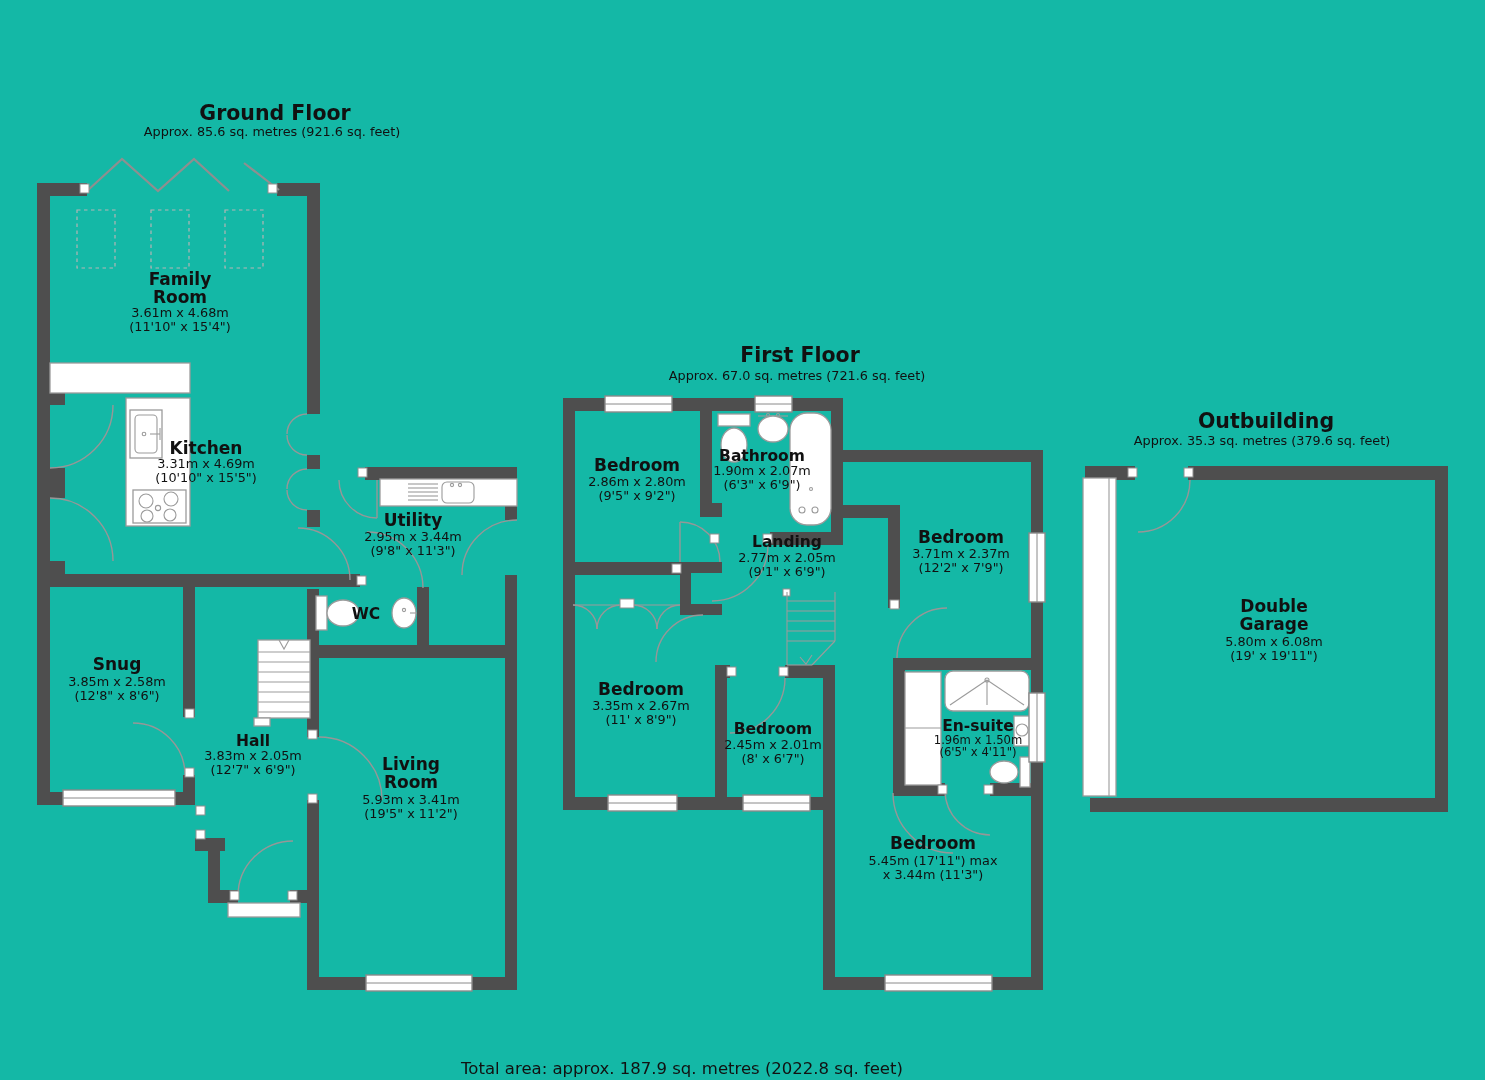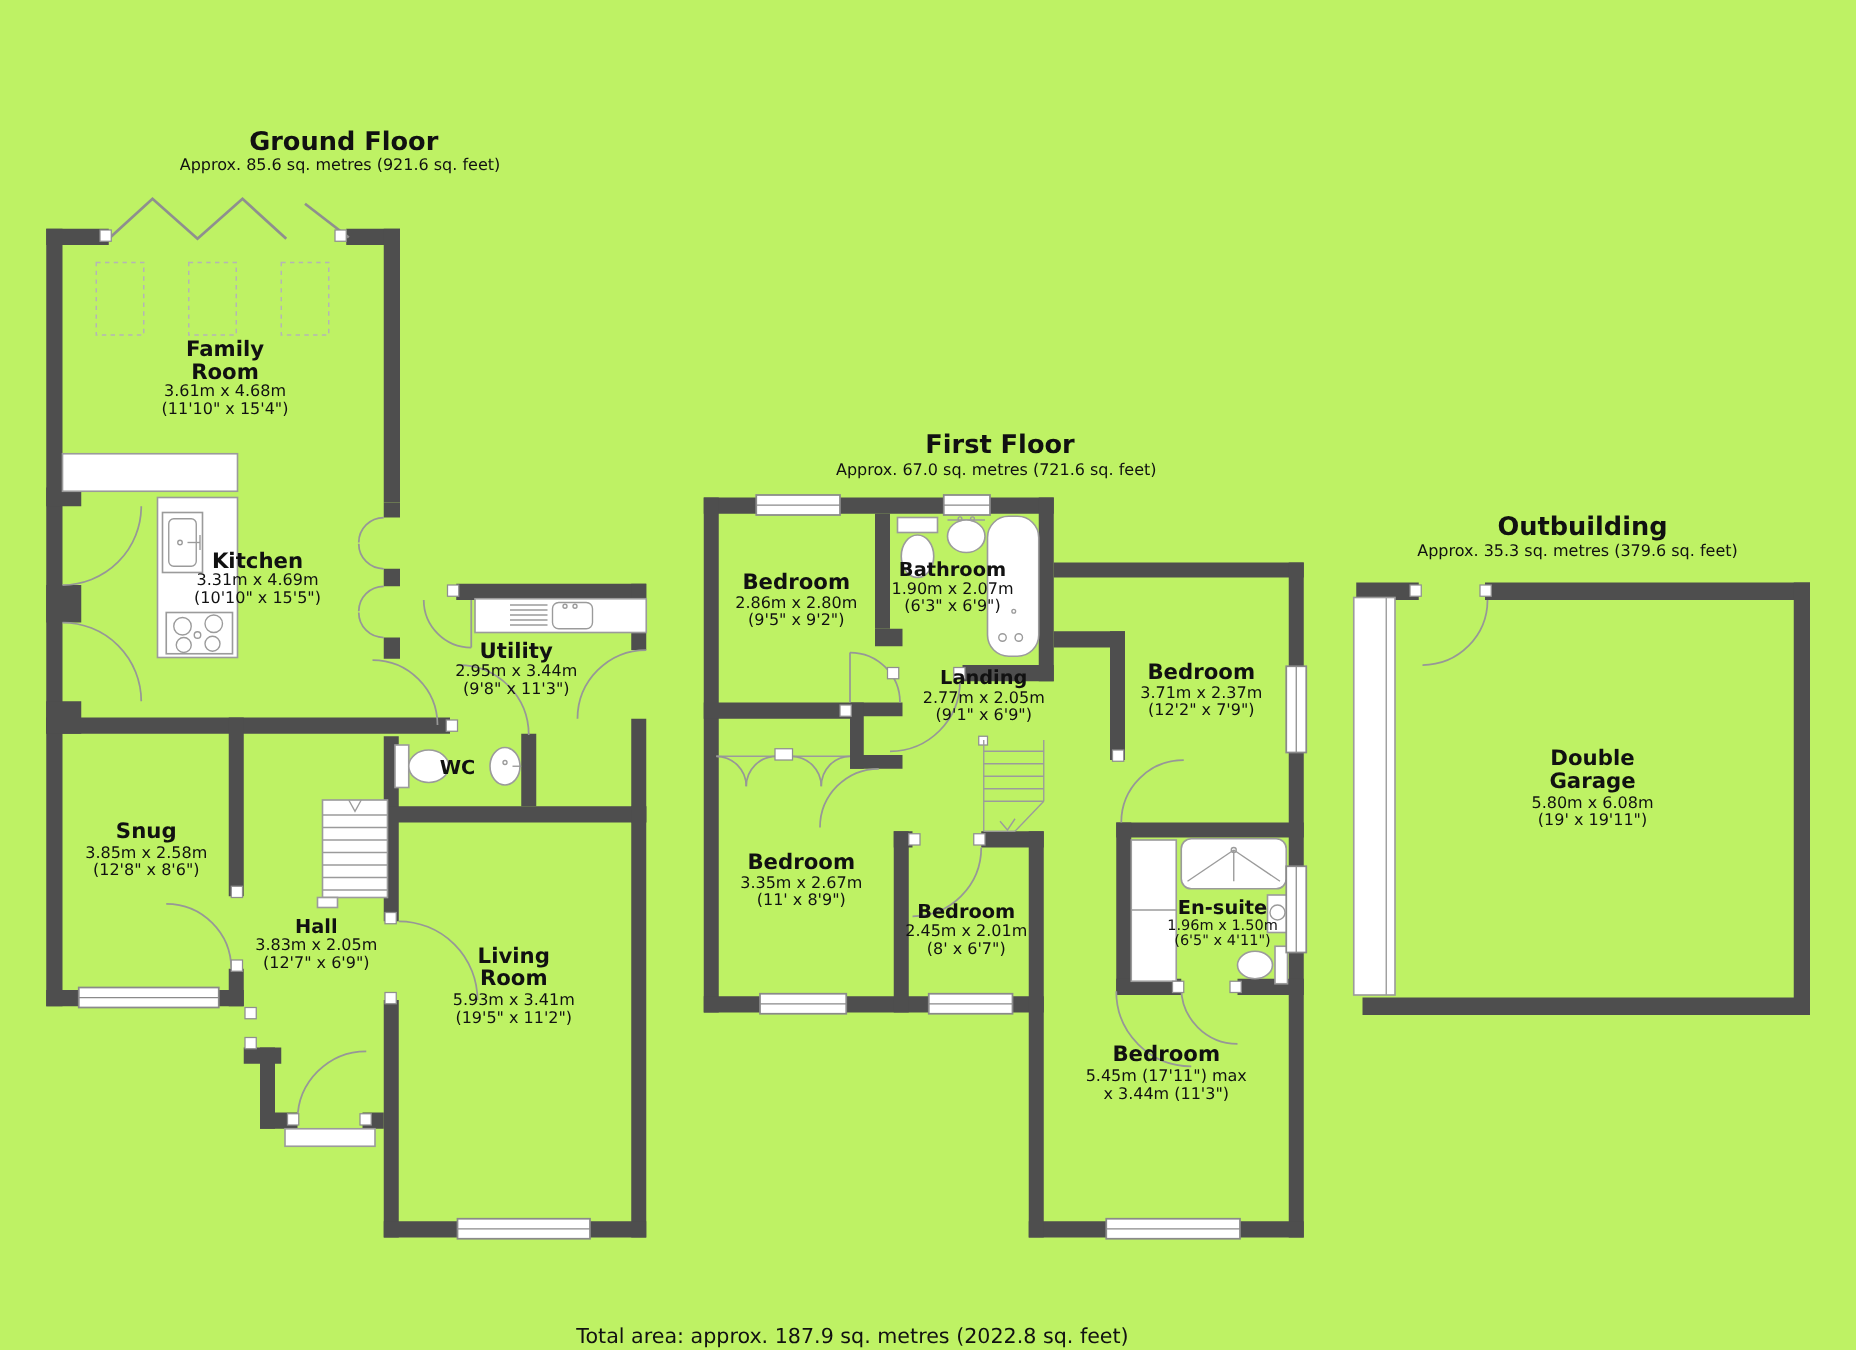--- a/index.html
+++ b/index.html
@@ -1,16 +1,16 @@
 <!DOCTYPE html>
 <html><head>
 <meta charset="utf-8">
 <style>
   html,body{margin:0;padding:0;background:#ffffff;}
-  .stage{position:relative;width:1485px;height:1080px;background:#bef264;overflow:hidden;
+  .stage{position:relative;width:1485px;height:1080px;background:#14b8a6;overflow:hidden;
          font-family:"DejaVu Sans","Liberation Sans",sans-serif;}
   svg text{fill:#111111;font-family:"DejaVu Sans","Liberation Sans",sans-serif;}
   .title{font-size:20.5px;font-weight:bold;}
   .subtitle{font-size:12.8px;}
   .name-lg{font-size:17px;font-weight:bold;}
   .name-md{font-size:15.5px;font-weight:bold;}
   .dim{font-size:12.8px;}
   .dim-sm{font-size:11.6px;}
   .total{font-size:16.5px;}
   .wall{fill:#4e4e4e;stroke:none;}

